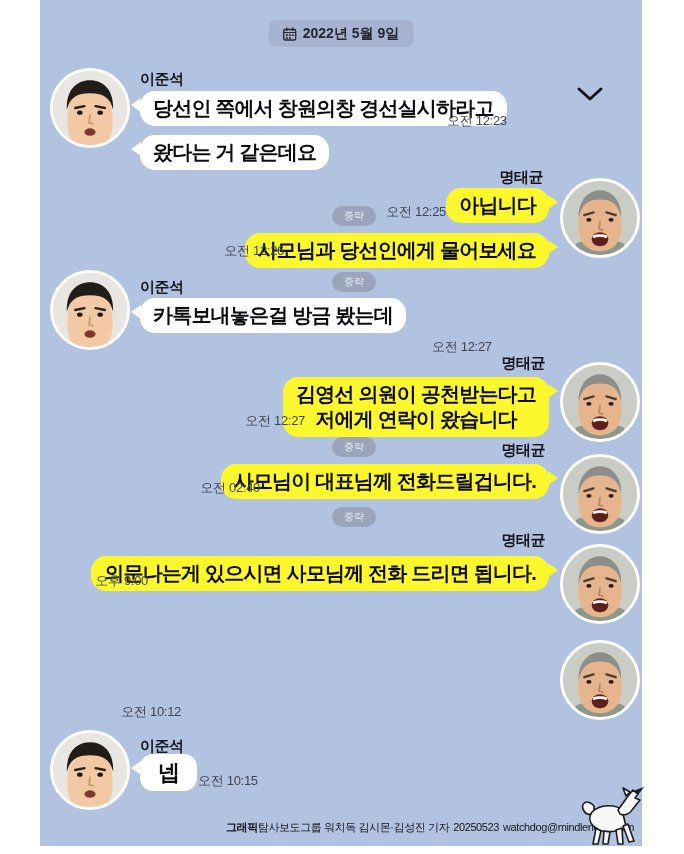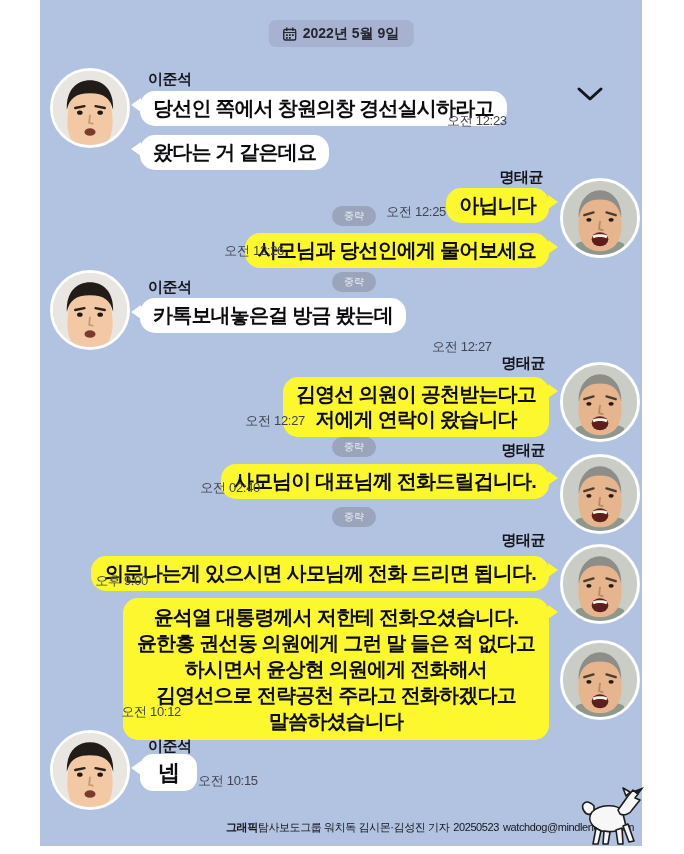--- a/index.html
+++ b/index.html
@@ -19,21 +19,21 @@
   
   .date-pill{position:absolute;left:50%;top:20px;transform:translateX(-50%);
     background:var(--pill);border-radius:7px;height:27px;display:flex;align-items:center;
     gap:6px;padding:0 14px;color:#26262e;font-size:14px;font-weight:600;white-space:nowrap;}
   .chevron{position:absolute;left:536px;top:86px;width:28px;height:18px;cursor:pointer;}
   
   .avatar{position:absolute;width:80px;height:80px;border-radius:50%;border:3px solid #fdfdfd;
     overflow:hidden;background:#ddd;}
   .avatar svg{display:block;width:100%;height:100%;}
   
-  .name{position:absolute;font-size:15px;font-weight:700;color:#15151a;letter-spacing:-0.5px;white-space:nowrap;margin-left:8px;}
+  .name{position:absolute;font-size:15px;font-weight:700;color:#15151a;letter-spacing:-0.5px;white-space:nowrap;}
   
   .bubble{position:absolute;border-radius:15px;padding:5px 13px;font-size:20px;font-weight:700;
     color:var(--ink);letter-spacing:-0.8px;line-height:25px;white-space:nowrap;}
   .bubble .ln{display:block;}
   .bubble.left{background:var(--white-bubble);}
   .bubble.right{background:var(--yellow);text-align:center;}
   .bubble.left::before{content:'';position:absolute;left:-9px;top:7px;
     border:7px solid transparent;border-right:10px solid var(--white-bubble);border-left:0;}
   .bubble.right::before{content:'';position:absolute;right:-9px;top:7px;
     border:7px solid transparent;border-left:10px solid var(--yellow);border-right:0;}
@@ -210,27 +210,20 @@
     <path d="M40 76 C20 76 15 58 17 42 C19 22 28 13 40 13 C52 13 61 22 63 42 C65 58 60 76 40 76 Z" fill="#e6b58d"></path>
     <path d="M17 40 C16 22 27 10 40 10 C53 10 64 22 63 40 C60 26 54 20 40 20 C26 20 20 26 17 40 Z" fill="#8d8d89"></path>
     <path d="M23 37 L33 34 M47 34 L57 37" stroke="#4a3c30" stroke-width="2.5" stroke-linecap="round" fill="none"></path>
     <ellipse cx="28" cy="42" rx="2.8" ry="2" fill="#241d16"></ellipse>
     <ellipse cx="52" cy="42" rx="2.8" ry="2" fill="#241d16"></ellipse>
     <path d="M40 44 L39 52 L43 53" stroke="#b98a62" stroke-width="2" fill="none" stroke-linecap="round"></path>
     <ellipse cx="40" cy="63" rx="9" ry="7.5" fill="#5e1f1c"></ellipse>
     <path d="M32 59 C36 57 44 57 48 59 L47 62 C43 60 37 60 33 62 Z" fill="#f5f2ec"></path>
   </svg>
       </div>
-    <div class="bubble right big" style="right:93px;top:598px">
-      <span class="ln">윤석열 대통령께서 저한테 전화오셨습니다.</span>
-      <span class="ln">윤한홍 권선동 의원에게 그런 말 들은 적 없다고</span>
-      <span class="ln">하시면서 윤상현 의원에게 전화해서</span>
-      <span class="ln">김영선으로 전략공천 주라고 전화하겠다고</span>
-      <span class="ln">말씀하셨습니다</span>
-    </div>
     <div class="time" style="right:461px;top:703px">오전 10:12</div>
 
     <div class="avatar" style="left:10px;top:730px">
         <svg viewBox="0 0 80 80">
     <rect width="80" height="80" fill="#e9e6e2"></rect>
     <path d="M40 84 C18 84 14 66 16 46 C18 24 28 14 40 14 C52 14 62 24 64 46 C66 66 62 84 40 84 Z" fill="#f2c9a4"></path>
     <path d="M15 42 C14 20 26 10 40 10 C54 10 66 20 65 42 C62 30 56 24 40 24 C24 24 18 30 15 42 Z" fill="#221c18"></path>
     <path d="M24 40 L34 38 M46 38 L56 40" stroke="#2a211a" stroke-width="2.5" stroke-linecap="round" fill="none"></path>
     <ellipse cx="29" cy="45" rx="3" ry="2.2" fill="#1e1813"></ellipse>
     <ellipse cx="51" cy="45" rx="3" ry="2.2" fill="#1e1813"></ellipse>

